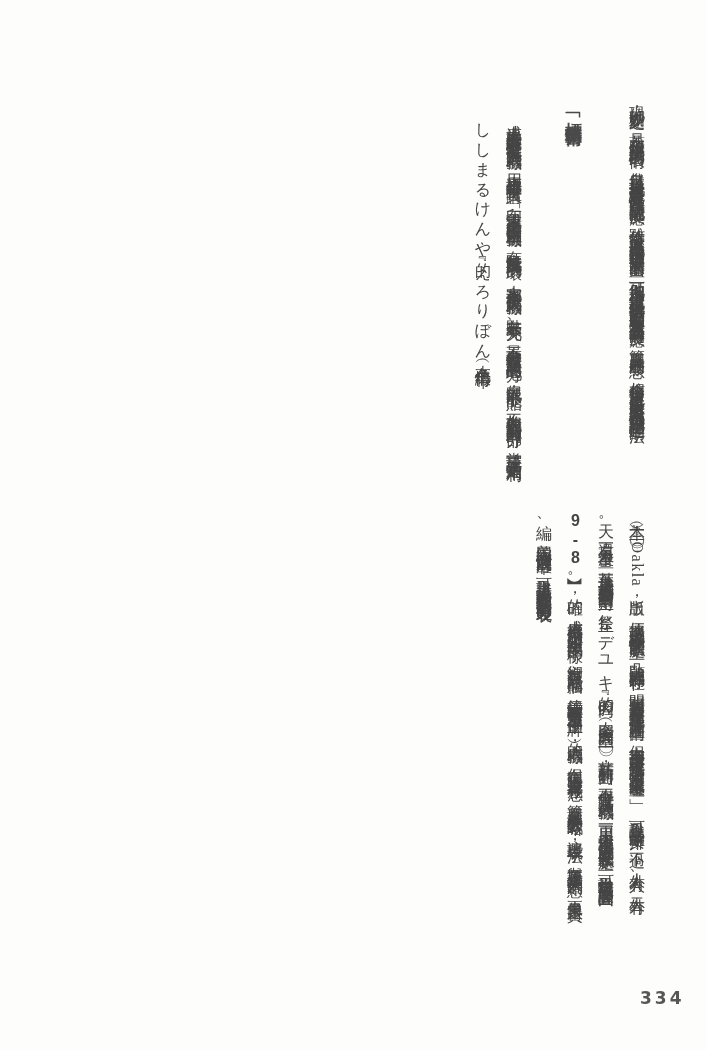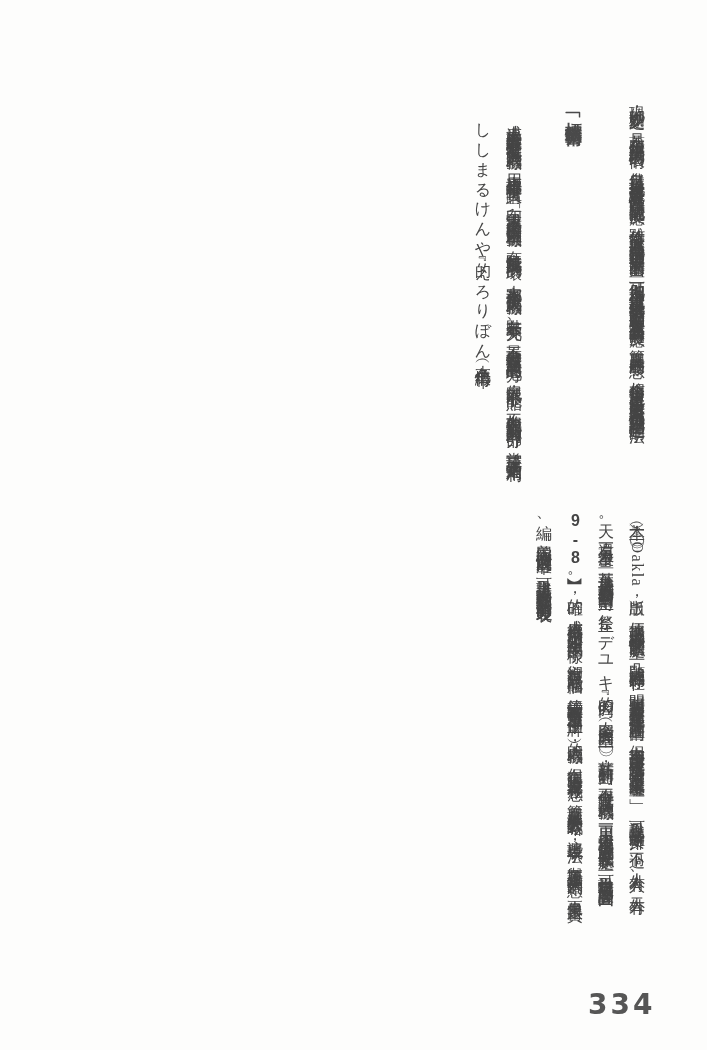--- a/index.html
+++ b/index.html
@@ -45,24 +45,24 @@
     color: #4a4a4a;
   }
   .figref {
     font-family: "Liberation Sans", "DejaVu Sans", sans-serif;
     font-weight: 700;
     text-orientation: upright;
   }
   .page-num {
     position: absolute;
     top: 988px;
-    left: 588px;
+    left: 640px;
     font-family: "DejaVu Sans", "Liberation Sans", sans-serif;
     font-weight: 700;
-    font-size: 28px;
+    font-size: 17px;
     letter-spacing: 3px;
     color: #565656;
     text-align: right;
   }
 </style>
 </head>
 <body>
 
 <div id="page">
 

